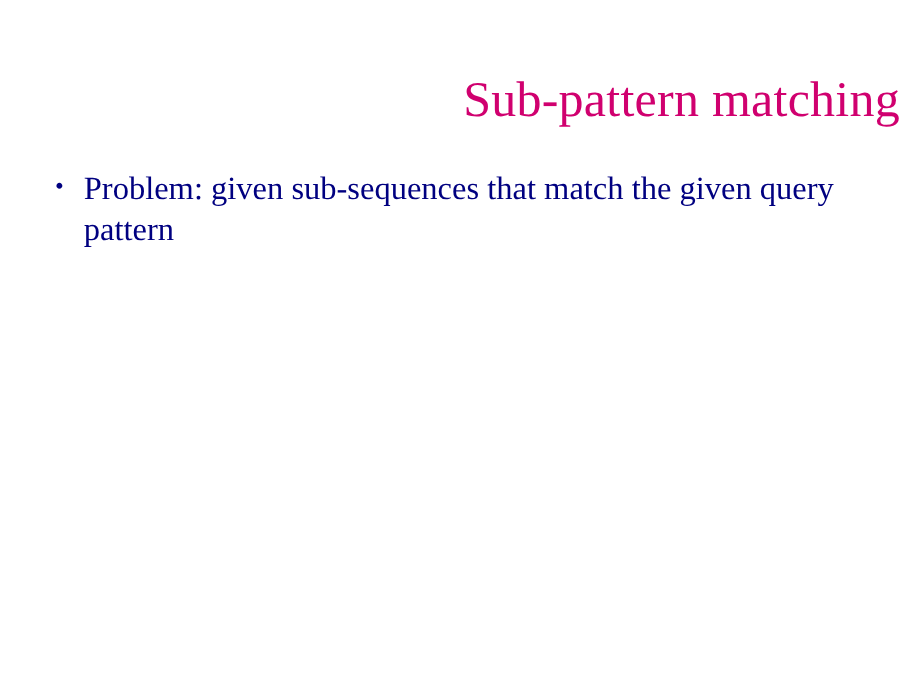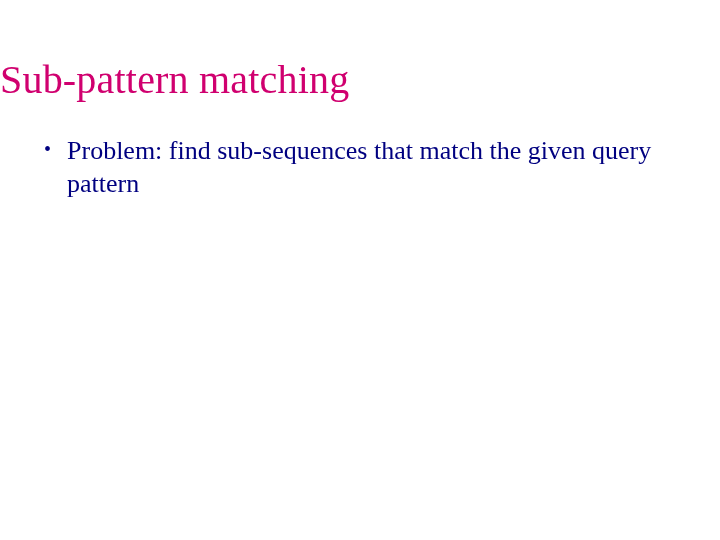--- a/index.html
+++ b/index.html
@@ -10,21 +10,21 @@
     position: relative;
     overflow: hidden;
   }
   .slide {
     width: 720px;
     height: 540px;
     position: relative;
     padding: 0;
   }
   .title {
-    text-align: left;
+    text-align: right;
     font-size: 40px;
     color: #d0006f;
     font-weight: normal;
     margin-top: 56px;
     letter-spacing: 0.2px;
   }
   .body-content {
     margin-top: 32px;
     padding-left: 40px;
     padding-right: 30px;
@@ -51,18 +51,18 @@
 <body>
 
 <div class="slide">
 
   <h1 class="title">Sub-pattern matching</h1>
 
   <div class="body-content">
     <div class="bullet">
       <span class="dot">•</span>
       <span class="text">
-        <span>Problem: find </span><span class="bold">sub</span><span>-sequences that match the given query pattern</span>
+        <span>Problem: given </span><span class="bold">sub</span><span>-sequences that match the given query pattern</span>
       </span>
     </div>
   </div>
 
 </div>
 
 </body></html>

